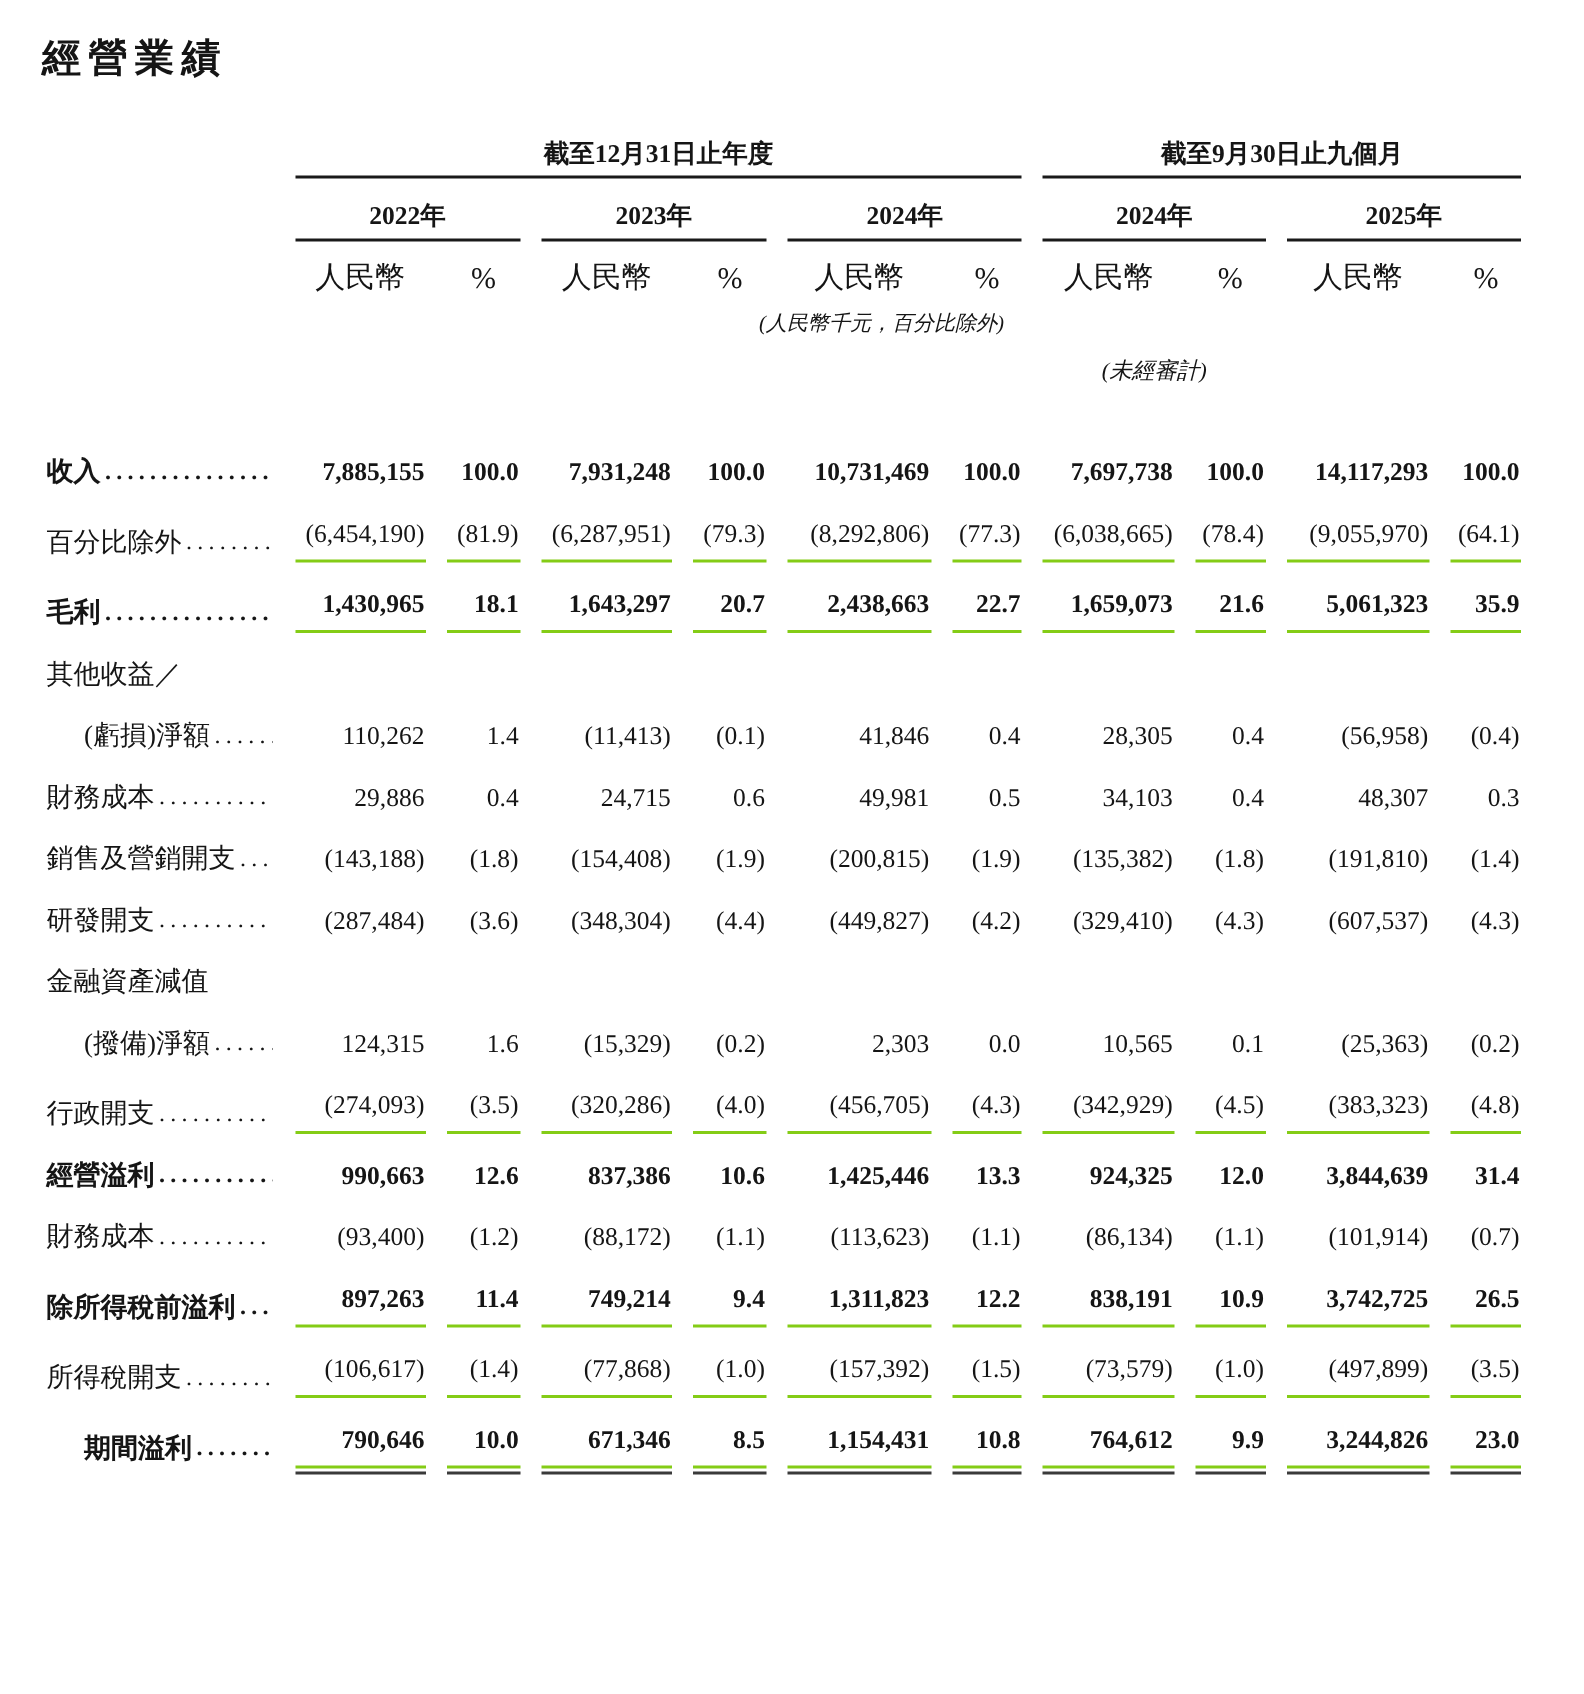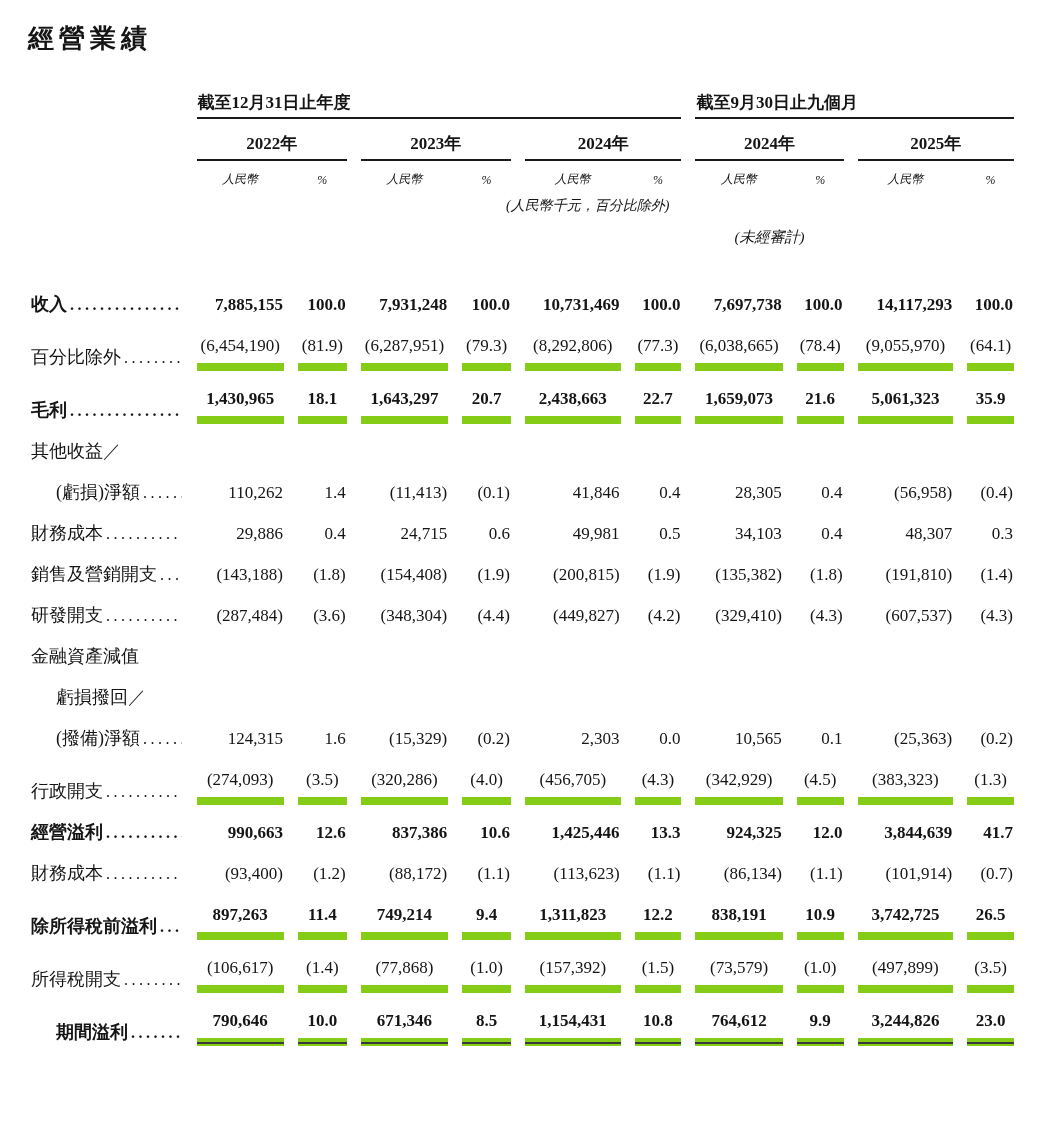--- a/index.html
+++ b/index.html
@@ -31,34 +31,33 @@
   col.c-label   { width: 150px; }
   col.c-rmb-a   { width: 86px; }
   col.c-pct     { width: 48px; }
   col.c-rmb-b   { width: 94px; }
   col.c-pct-b   { width: 46px; }
 
   th, td { vertical-align: bottom; }
 
   th.grp {
     font-size: 17px; font-weight: bold;
-    text-align: left;
+    text-align: center;
     border-bottom: 2px solid #1a1a1a;
     padding-bottom: 3px;
     white-space: nowrap;
   }
   th.year {
     font-size: 17px; font-weight: bold;
     text-align: center;
     border-bottom: 2px solid #1a1a1a;
     padding: 13px 0 4px 0;
   }
   td.unit {
-    font-style: italic;
-    font-size: 12px;
+    font-size: 20px;
     text-align: center;
     padding-top: 10px;
     white-space: nowrap;
   }
   td.note {
     font-style: italic;
     font-size: 14px;
     text-align: left;
     text-indent: -20px;
     padding-top: 8px;
@@ -88,21 +87,21 @@
 
   td.val {
     font-size: 17px;
     text-align: right;
     padding-top: 15px;
     line-height: 25px;
     white-space: nowrap;
     font-variant-numeric: lining-nums;
   }
   .b { font-weight: bold; }
-  td.ul { border-bottom: 8px solid #84cc16; padding-bottom: 5px; text-align: center; }
+  td.ul { border-bottom: 2px solid #84cc16; padding-bottom: 5px; }
   td.dbl { position: relative; }
   td.dbl::after {
     content: "";
     position: absolute;
     left: 0; right: 0; bottom: -6px;
     border-bottom: 2px solid #3a3a3a;
   }
 </style>
 </head>
 <body>
@@ -320,37 +319,20 @@
           <td class="val"></td>
           <td class="val"></td>
           <td class="val"></td>
           <td class="val"></td>
           <td class="val"></td>
           <td class="val"></td>
         </tr>
         <tr>
           <td class="lbl ind">
             <div class="inner">
-              <span class="lab">虧損撥回／</span>
-            </div>
-          </td>
-          <td class="val"></td>
-          <td class="val"></td>
-          <td class="val"></td>
-          <td class="val"></td>
-          <td class="val"></td>
-          <td class="val"></td>
-          <td class="val"></td>
-          <td class="val"></td>
-          <td class="val"></td>
-          <td class="val"></td>
-        </tr>
-        <tr>
-          <td class="lbl ind">
-            <div class="inner">
               <span class="lab">(撥備)淨額</span>
               <span class="dots">..........................................</span>
             </div>
           </td>
           <td class="val">124,315</td>
           <td class="val">1.6</td>
           <td class="val">(15,329)</td>
           <td class="val">(0.2)</td>
           <td class="val">2,303</td>
           <td class="val">0.0</td>
@@ -368,39 +350,39 @@
           </td>
           <td class="val ul">(274,093)</td>
           <td class="val ul">(3.5)</td>
           <td class="val ul">(320,286)</td>
           <td class="val ul">(4.0)</td>
           <td class="val ul">(456,705)</td>
           <td class="val ul">(4.3)</td>
           <td class="val ul">(342,929)</td>
           <td class="val ul">(4.5)</td>
           <td class="val ul">(383,323)</td>
-          <td class="val ul">(1.3)</td>
+          <td class="val ul">(4.8)</td>
         </tr>
         <tr>
           <td class="lbl b">
             <div class="inner">
               <span class="lab">經營溢利</span>
               <span class="dots">..........................................</span>
             </div>
           </td>
           <td class="val b">990,663</td>
           <td class="val b">12.6</td>
           <td class="val b">837,386</td>
           <td class="val b">10.6</td>
           <td class="val b">1,425,446</td>
           <td class="val b">13.3</td>
           <td class="val b">924,325</td>
           <td class="val b">12.0</td>
           <td class="val b">3,844,639</td>
-          <td class="val b">41.7</td>
+          <td class="val b">31.4</td>
         </tr>
         <tr>
           <td class="lbl">
             <div class="inner">
               <span class="lab">財務成本</span>
               <span class="dots">..........................................</span>
             </div>
           </td>
           <td class="val">(93,400)</td>
           <td class="val">(1.2)</td>

